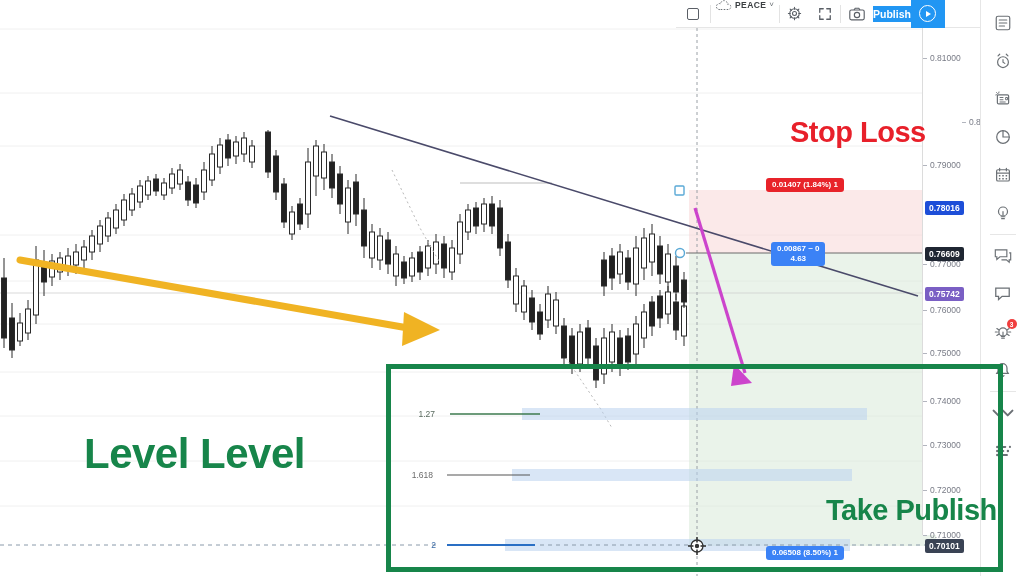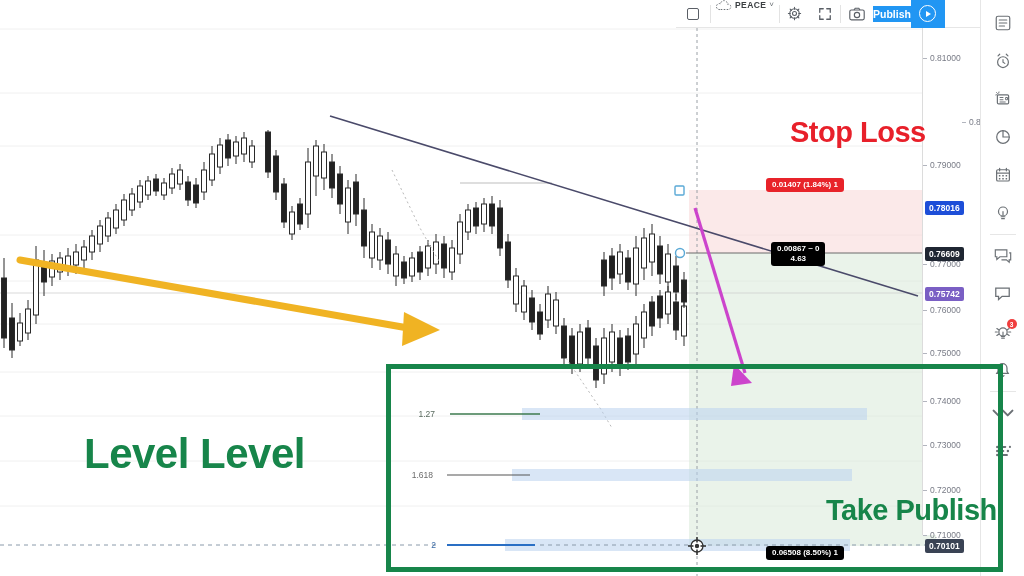--- a/index.html
+++ b/index.html
@@ -74,21 +74,21 @@
                     font-weight:bold; color:#17854a; z-index:62; letter-spacing:-.5px;}
 
   .green-box { position:absolute; left:386px; top:364px; width:617px; height:208px;
                border:5px solid #17854a; z-index:58; pointer-events:none; }
 
   
   .trade-lbl { position:absolute; z-index:55; font-size:8px; font-weight:bold;
                color:#fff; border-radius:3px; padding:2px 6px; text-align:center;
                white-space:nowrap; line-height:1.25; }
   .tl-red { background:#e8232a; }
-  .tl-green { background:#000000; }
+  .tl-green { background:#3b82f6; }
 
   svg { display:block; }
 </style>
 </head>
 <body>
 
 <div id="root">
 
   <div class="chart">
     <svg width="936" height="548" viewBox="0 0 936 548">

